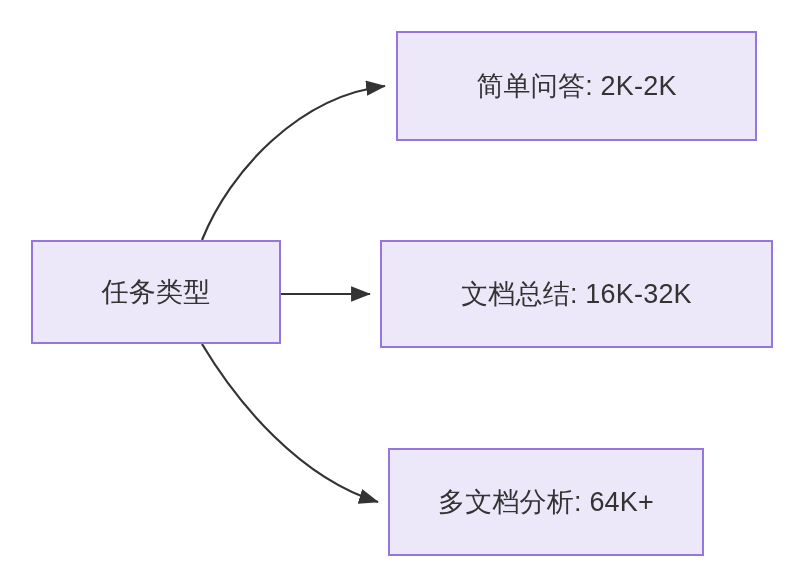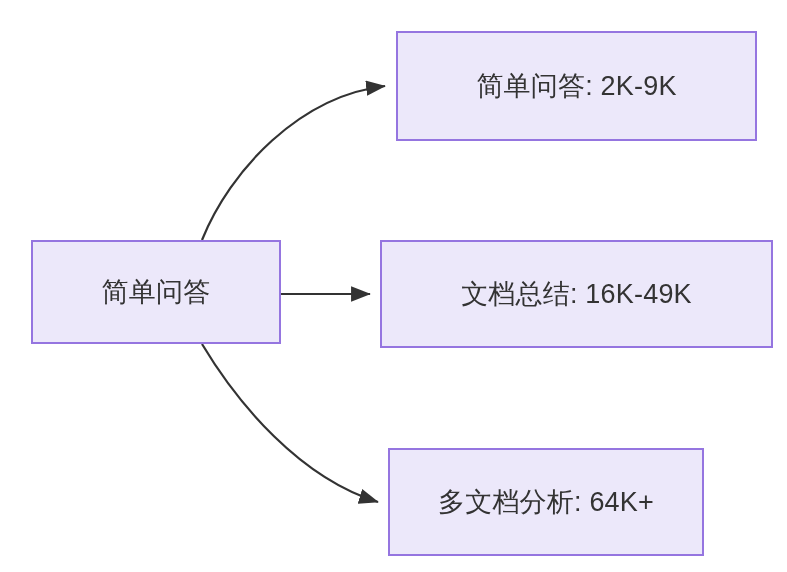--- a/index.html
+++ b/index.html
@@ -83,28 +83,28 @@
     </defs>
 
     <path d="M 202,240 C 230,170 300,96 385,86" fill="none" stroke="#333333" stroke-width="2.2" marker-end="url(#arrowhead)"></path>
 
     <path d="M 281,294 L 370,294" fill="none" stroke="#333333" stroke-width="2.2" marker-end="url(#arrowhead)"></path>
 
     <path d="M 202,344 C 238,404 300,478 378,502" fill="none" stroke="#333333" stroke-width="2.2" marker-end="url(#arrowhead)"></path>
   </svg>
 
   <div class="node" id="node-root">
-    <span class="node-label">简单问答</span>
+    <span class="node-label">任务类型</span>
   </div>
 
   <div class="node" id="node-simple-qa">
-    <span class="node-label">简单问答: 2K-9K</span>
+    <span class="node-label">简单问答: 2K-2K</span>
   </div>
 
   <div class="node" id="node-doc-summary">
-    <span class="node-label">文档总结: 16K-49K</span>
+    <span class="node-label">文档总结: 16K-32K</span>
   </div>
 
   <div class="node" id="node-multi-doc">
     <span class="node-label">多文档分析: 64K+</span>
   </div>
 
 </div>
 
 </body></html>

